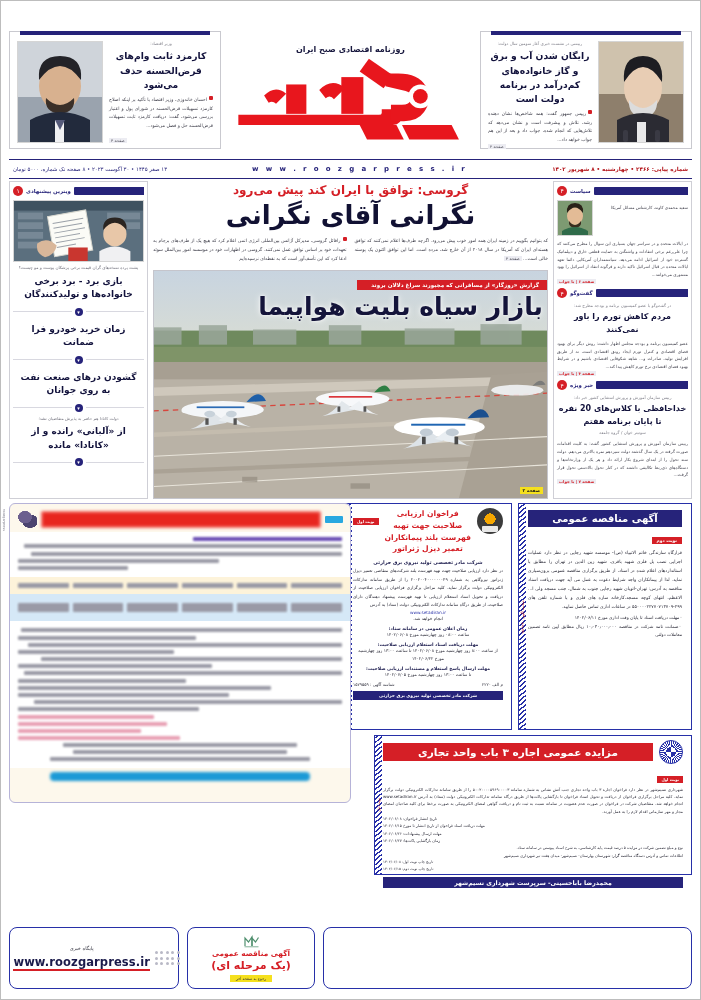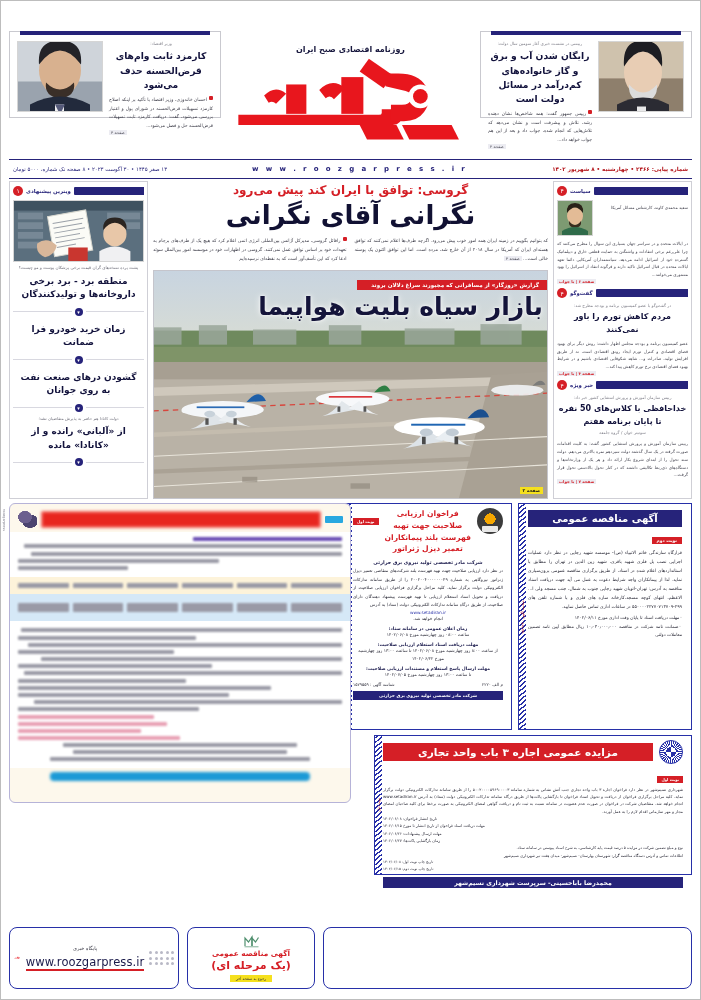--- a/index.html
+++ b/index.html
@@ -5,21 +5,21 @@
   html,body{margin:0;padding:0;background:#8a8a8a;}
   body{font-family:"DejaVu Sans","Liberation Sans",sans-serif;}
   #page{
     width:701px;height:1000px;position:relative;background:#ffffff;
     margin:0 auto;overflow:hidden;box-sizing:border-box;
     border:1px solid #bdbdbd;
   }
 
   
   #topstrip{position:absolute;top:12px;left:8px;right:8px;height:140px;}
-  .topbox{position:absolute;top:18px;width:212px;height:87px;
+  .topbox{position:absolute;top:18px;width:212px;height:118px;
     border:1px solid #c9c9cf;background:#fff;box-sizing:border-box;}
   .topbox::before{content:"";position:absolute;top:-1px;left:10px;right:10px;height:4px;background:#26237a;}
   #topbox-right{right:0;}
   #topbox-left{left:0;}
   .tb-inner{display:flex;height:100%;padding:9px 7px 5px 7px;box-sizing:border-box;gap:6px;}
   .tb-photo{width:84px;flex:0 0 84px;border:1px solid #d5d5d5;overflow:hidden;position:relative;background:#5e6a78;}
   .tb-text{flex:1;min-width:0;display:flex;flex-direction:column;}
   .tb-kicker{font-size:4.2px;color:#7b7b85;text-align:center;line-height:1.5;margin-bottom:2px;}
   .tb-title{font-size:9.2px;font-weight:bold;color:#12123c;text-align:center;line-height:1.55;letter-spacing:-.1px;}
   .tb-body{font-size:4.6px;color:#3c3c48;text-align:justify;line-height:1.85;margin-top:4px;}
@@ -148,21 +148,21 @@
   #blur-body{padding:4px 8px;background:#fff;}
   #blur-foot{margin:4px 40px 8px;height:9px;background:#1c9ad6;border-radius:4px;filter:blur(1.4px);}
 
   
   #footer{position:absolute;left:8px;right:8px;bottom:10px;height:62px;display:flex;gap:8px;}
   .fbox{border:1.4px solid #2730a8;border-radius:8px;box-sizing:border-box;position:relative;background:#fff;}
   #f-site{width:170px;flex:0 0 170px;display:flex;align-items:center;justify-content:center;gap:5px;padding:4px;}
   #f-site-logo{width:58px;height:26px;}
   #f-site-txt{text-align:center;}
   #f-site-label{font-size:5px;color:#3a3a46;}
-  #f-site-url{font-size:11.5px;font-weight:normal;color:#1a1a4a;direction:ltr;letter-spacing:.1px;
+  #f-site-url{font-size:11.5px;font-weight:bold;color:#1a1a4a;direction:ltr;letter-spacing:.1px;
     border-bottom:2px solid #d51f26;display:inline-block;}
   #f-dots{display:grid;grid-template-columns:repeat(5,3px);gap:2.4px;}
   #f-dots i{width:3px;height:3px;background:#b9b9c6;border-radius:50%;display:block;}
   #f-tender{width:128px;flex:0 0 128px;display:flex;flex-direction:column;align-items:center;justify-content:center;gap:1px;padding:3px;}
   #f-tender-logo{width:17px;height:14px;}
   #f-tender-t1{font-size:7.4px;font-weight:bold;color:#d51f26;}
   #f-tender-t2{font-size:11px;font-weight:bold;color:#d51f26;}
   #f-tender-badge{background:#f5e01e;color:#333;font-size:3.8px;padding:1px 6px;margin-top:2px;}
   #f-rest{flex:1;}
   .spine-txt{position:absolute;left:1px;top:52%;transform:translateY(-50%);
@@ -186,21 +186,21 @@
             <path d="M25 40 q19 -30 38 0 q2 -26 -19 -26 q-21 0 -19 26z" fill="#1d1d22"></path>
             <path d="M30 58 q14 16 28 0 q1 16 -14 17 q-15 -1 -14 -17z" fill="#dcdcdc"></path>
             <path d="M18 78 q26 -14 52 0 l0 22 l-52 0z" fill="#2b2b33"></path>
             <rect x="38" y="80" width="9" height="20" fill="#e9e9ea"></rect>
             <rect x="24" y="88" width="5" height="12" rx="2" fill="#3a3a44"></rect>
             <rect x="56" y="88" width="5" height="12" rx="2" fill="#3a3a44"></rect>
           </svg>
         </div>
         <div class="tb-text">
           <div class="tb-kicker">رییسی در نشست خبری آغاز سومین سال دولت:</div>
-          <div class="tb-title">رایگان شدن آب و برق و گاز خانواده‌های کم‌درآمد در مسائل دولت است</div>
+          <div class="tb-title">رایگان شدن آب و برق و گاز خانواده‌های کم‌درآمد در برنامه دولت است</div>
           <div class="tb-body"><span class="redsq"></span><span>رییس جمهور گفت: همه شاخص‌ها نشان دهنده رشد، تلاش و پیشرفت است و نشان می‌دهد که تلاش‌هایی که انجام شده، جواب داد و بعد از این هم جواب خواهد داد...</span></div>
           <div class="tb-page"><span>صفحه ۲</span></div>
         </div>
       </div>
     </div>
 
     <div class="topbox" id="topbox-left">
       <div class="tb-inner">
         <div class="tb-text">
           <div class="tb-kicker">وزیر اقتصاد:</div>
@@ -289,21 +289,21 @@
         <div class="tb-page" style="color:#d51f26;font-weight:bold;"><span>صفحه ۴ | با جواب</span></div>
       </div>
 
       <div class="sechip" style="margin-top:4px;">
         <div class="bar"></div>
         <div class="nm">خبر ویژه</div>
         <div class="dot">۴</div>
       </div>
       <div>
         <div class="tb-kicker">رییس سازمان آموزش و پرورش استثنایی کشور خبر داد:</div>
-        <div class="tb-title" style="font-size:8px;margin-bottom:2px;">خداحافظی با کلاس‌های 50 نفره تا پایان برنامه هفتم</div>
+        <div class="tb-title" style="font-size:8px;margin-bottom:2px;">خداحافظی با کلاس‌های 20 نفره تا پایان برنامه هفتم</div>
         <div class="tb-kicker">سوتیتر خوان / گروه جامعه</div>
         <div class="tb-body" style="font-size:4.2px;">رییس سازمان آموزش و پرورش استثنایی کشور گفت: به کلیت اقدامات صورت گرفته در یک سال گذشته دولت سیزدهم نمره بالاتری می‌دهم. دولت سند تحول را از ابتدای شروع بکار ارائه داد و هر یک از وزارتخانه‌ها و دستگاه‌های ذی‌ربط تکالیفی داشتند که در کنار تحول بالادستی تحول قرار گرفت...</div>
         <div class="tb-page" style="color:#d51f26;font-weight:bold;"><span>صفحه ۷ | با جواب</span></div>
       </div>
     </div>
 
     <div id="centercol">
       <div id="lead-kicker">گروسی: توافق با ایران کند پیش می‌رود</div>
       <div id="lead-title">نگرانی آقای نگرانی</div>
       <div id="lead-cols">
@@ -433,21 +433,21 @@
               <path d="M42 35 h26"></path>
                 <path d="M42 40 h30"></path>
                 <path d="M42 45 h20"></path>
             </g>
           </g>
           <path d="M24 44 q10 -8 20 2 q-2 10 -12 12 q-10 -4 -8 -14z" fill="#d9b79a"></path>
           <rect x="56" y="48" width="20" height="14" fill="#c9362f"></rect>
         </svg>
       </div>
       <div class="vit-cap">پشت پرده نسخه‌های گران قیمت برخی پزشکان پوست و مو چیست؟</div>
-      <div class="vit-head">منطقه برد - برد برخی داروخانه‌ها و تولیدکنندگان</div>
+      <div class="vit-head">بازی برد - برد برخی خانواده‌ها و تولیدکنندگان</div>
 
       <div class="vit-sep">
           <i>▾</i>
         </div>
       <div class="vit-kick"></div>
       <div class="vit-head">زمان خرید خودرو فرا ضمانت</div>
 
       <div class="vit-sep">
           <i>▾</i>
         </div>

